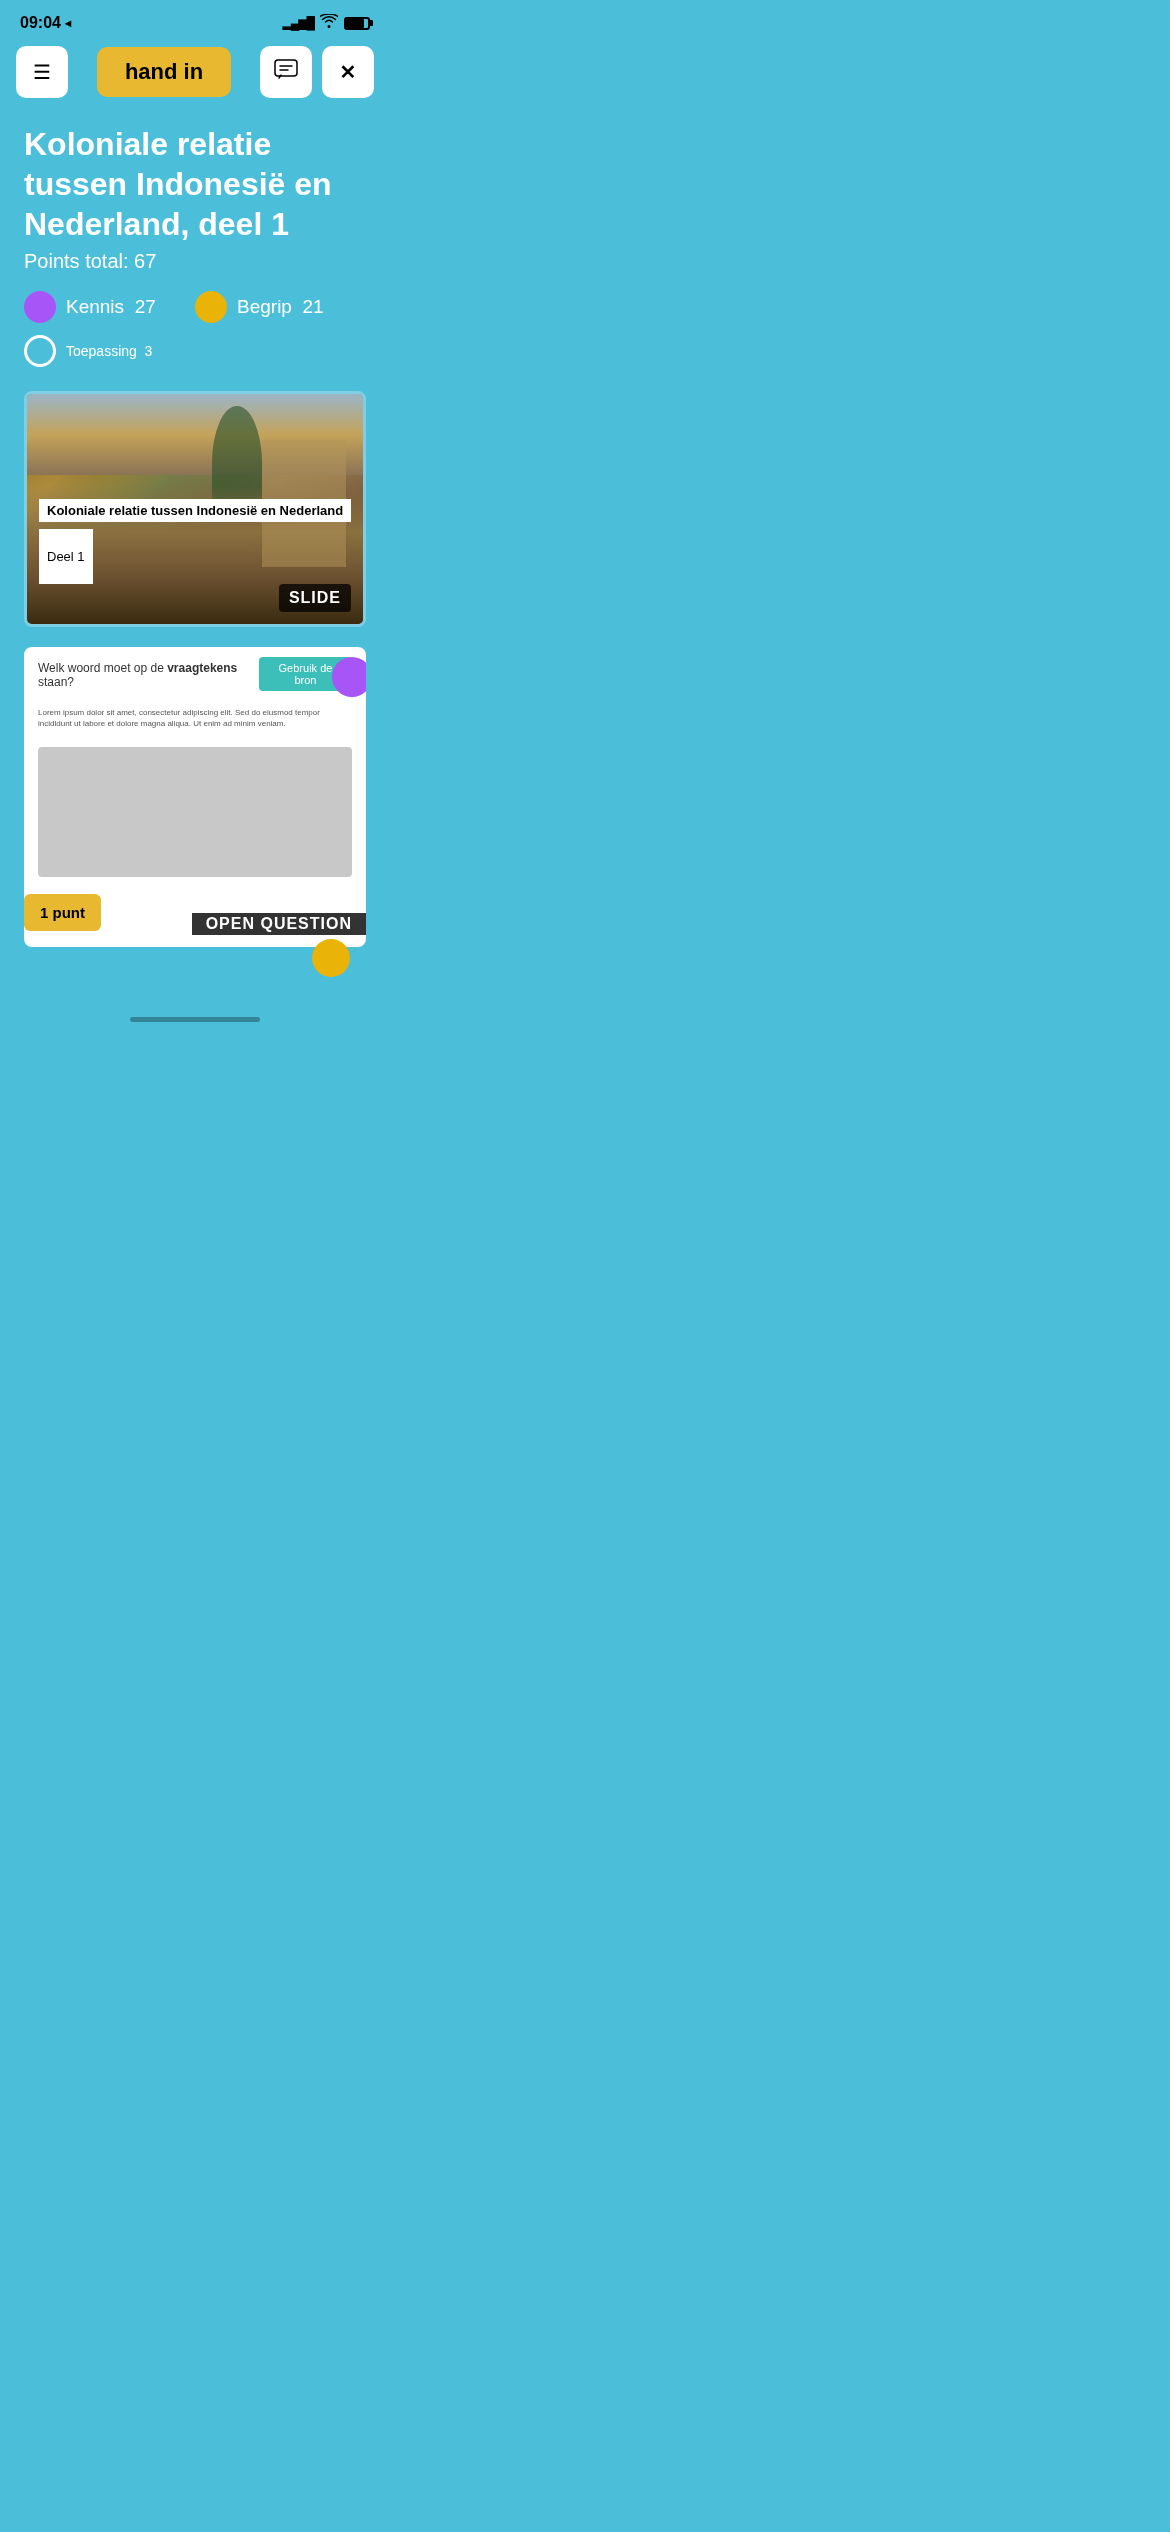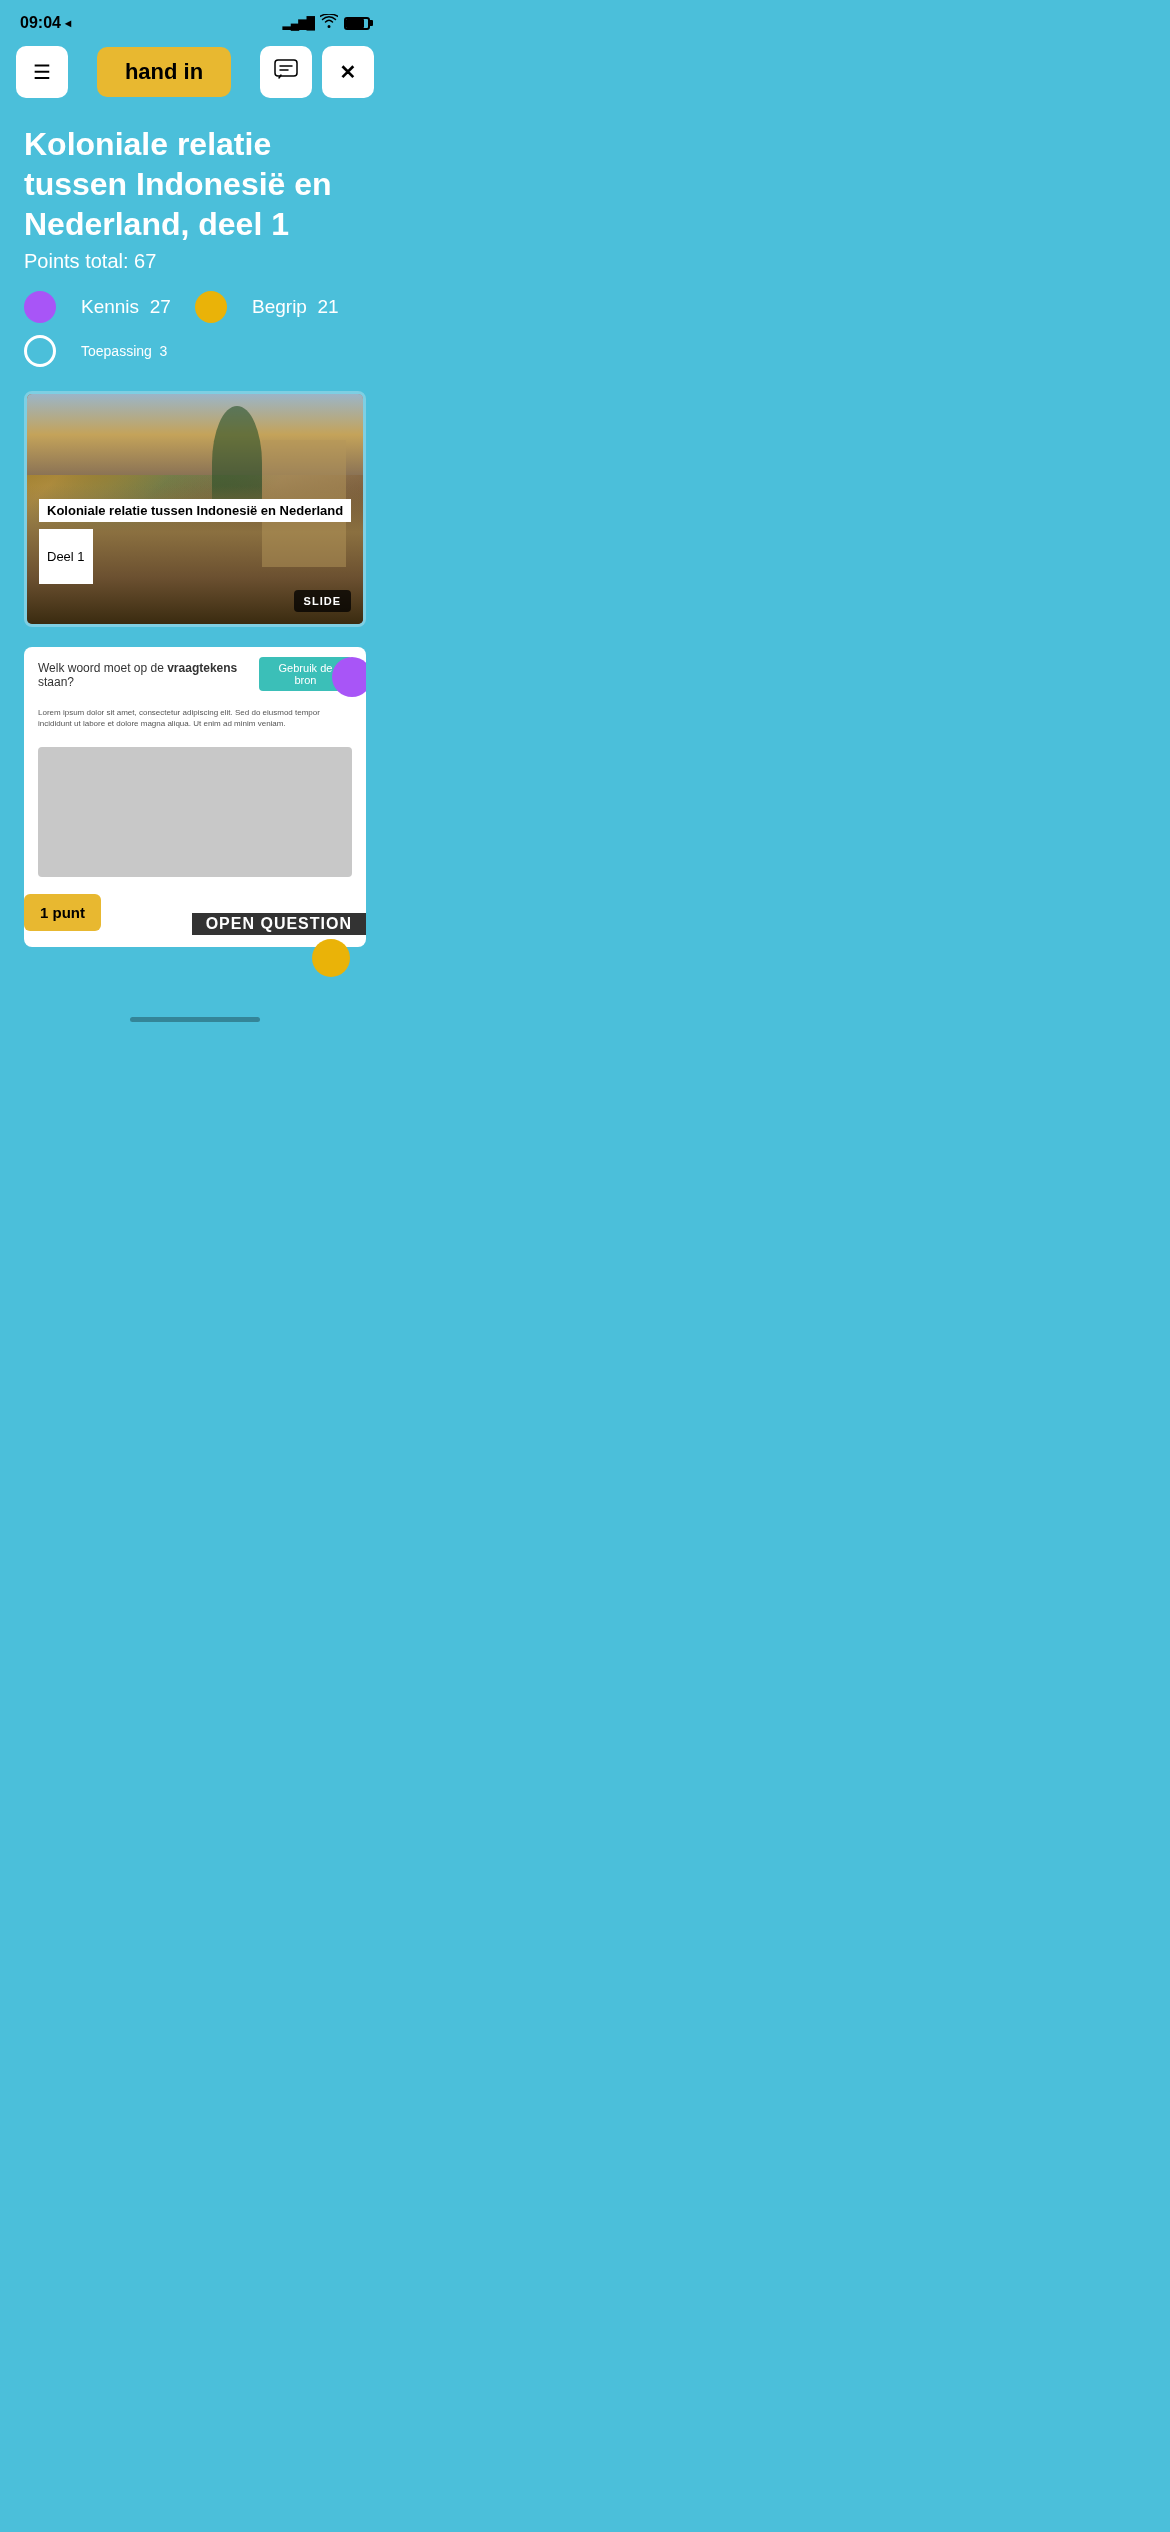--- a/index.html
+++ b/index.html
@@ -111,21 +111,21 @@
     }
     .categories {
       display: flex;
       flex-wrap: wrap;
       gap: 12px 0;
       margin-bottom: 24px;
     }
     .category-item {
       display: flex;
       align-items: center;
-      gap: 25px;
+      gap: 10px;
       width: 50%;
       color: #fff;
       font-size: 19px;
     }
     .category-item:last-child {
       width: 100%;
     }
     .cat-dot {
       width: 32px;
       height: 32px;
@@ -192,21 +192,21 @@
       font-size: 13px;
       font-weight: 400;
       color: #000;
     }
     .slide-badge {
       position: absolute;
       bottom: 12px;
       right: 12px;
       background: rgba(0,0,0,0.75);
       color: #fff;
-      font-size: 11px;
+      font-size: 16px;
       font-weight: 600;
       padding: 5px 10px;
       border-radius: 4px;
       letter-spacing: 1px;
     }
 
     
     .question-card {
       background: #fff;
       border-radius: 8px;

